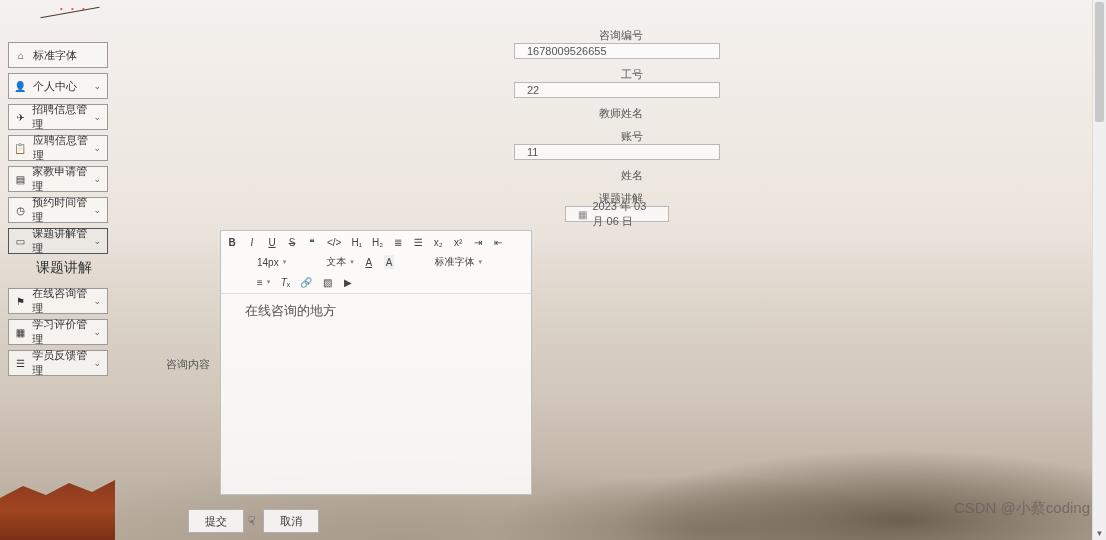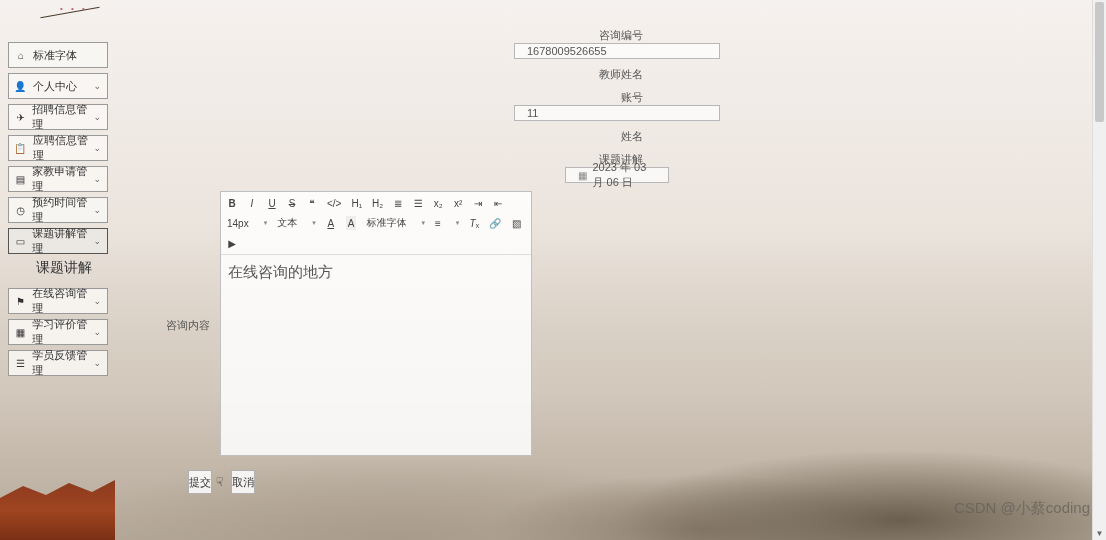--- a/index.html
+++ b/index.html
@@ -179,41 +179,42 @@
       min-width: 10px;
       display: inline-flex;
       align-items: center;
       justify-content: center;
       height: 14px;
       color:#444;
     }
     .tsel {
       display: inline-flex;
       align-items: center;
-      gap: 15px;
-      cursor: pointer;
+      gap: 4px;
+      cursor: pointer;
+      margin-left: 30px;
     }
     .tsel .caret { font-size: 7px; color: #888; }
     .editor-body {
       min-height: 200px;
-      padding: 8px 7px;
-      font-size: 15px;
+      padding: 8px 24px;
+      font-size: 13px;
       color: #555;
     }
 
     .actions {
       margin-top: 14px;
       margin-left: 40px;
       display: flex;
       gap: 8px;
       align-items: center;
     }
     .btn {
       height: 24px;
-      padding: 0 0;
+      padding: 0 16px;
       border: 1px solid #b0b0b0;
       background: rgba(255,255,255,0.85);
       font-size: 11px;
       cursor: pointer;
       display: inline-flex;
       align-items: center;
       color: #333;
     }
     .cursor-hand {
       font-size: 12px;
@@ -320,20 +321,24 @@
   </div>
 </div>
 
 <div class="main">
 
   <div class="form-row">
     <div class="form-label">咨询编号</div>
     <input class="form-input" value="1678009526655" style="">
   </div>
 
+  <div class="form-row">
+    <div class="form-label">工号</div>
+    <input class="form-input" value="22" style="">
+  </div>
 
   <div class="form-row">
     <div class="form-label">教师姓名</div>
   </div>
 
   <div class="form-row">
     <div class="form-label">账号</div>
     <input class="form-input" value="11" style="">
   </div>
 

